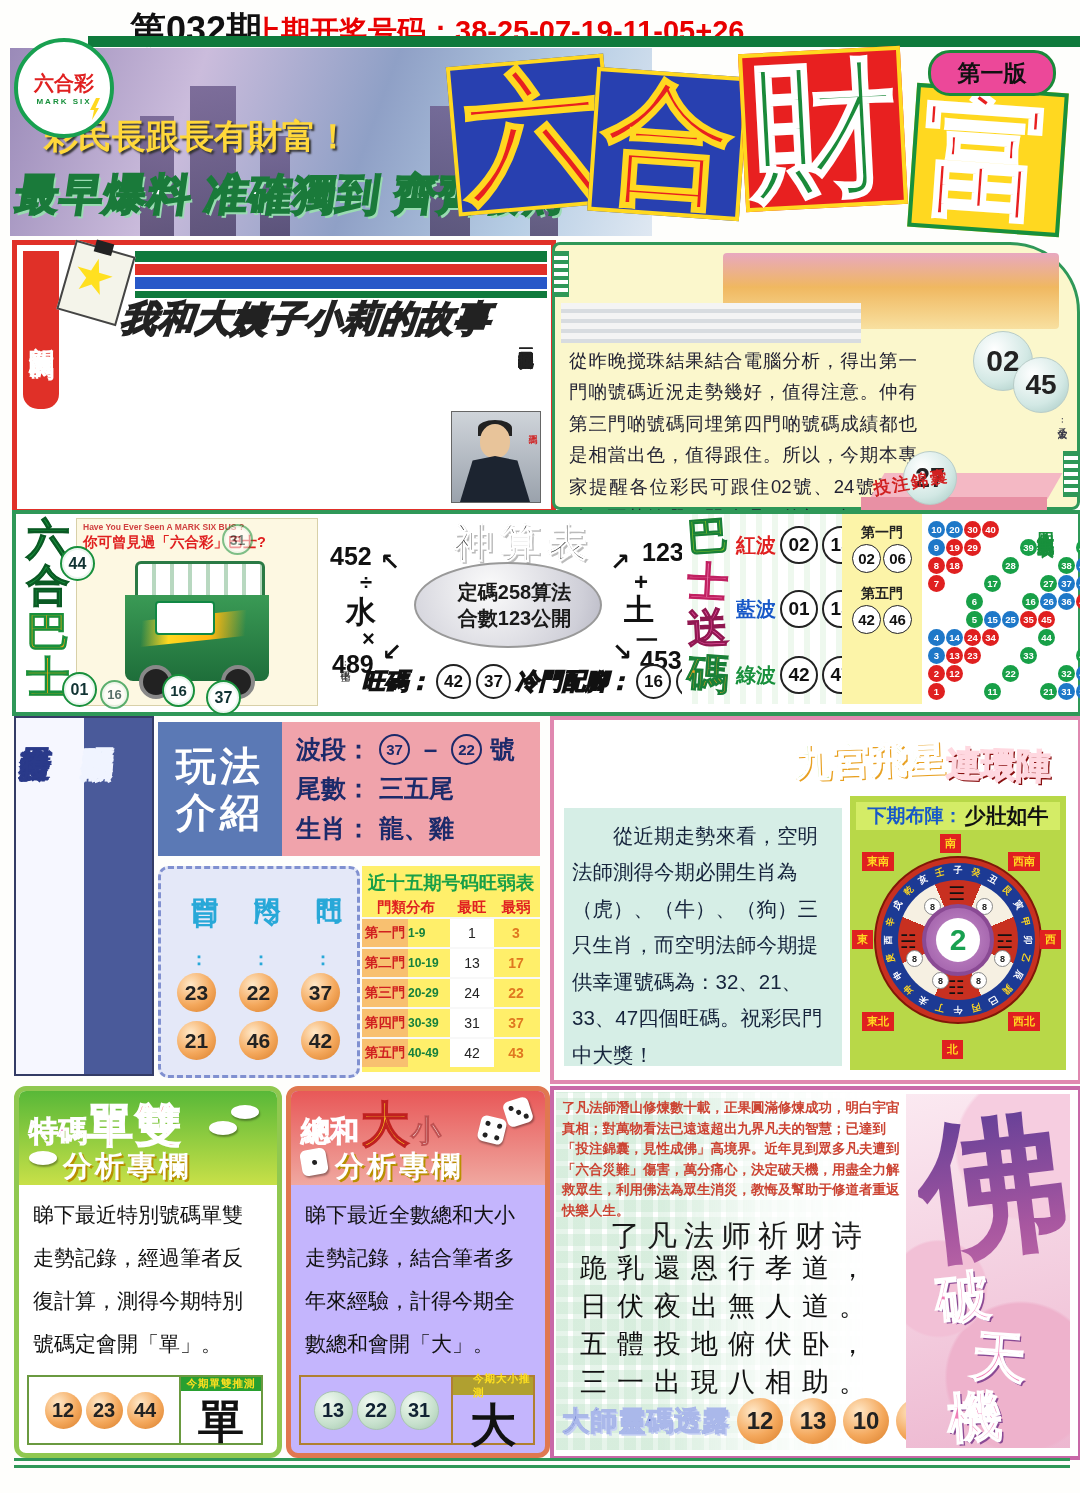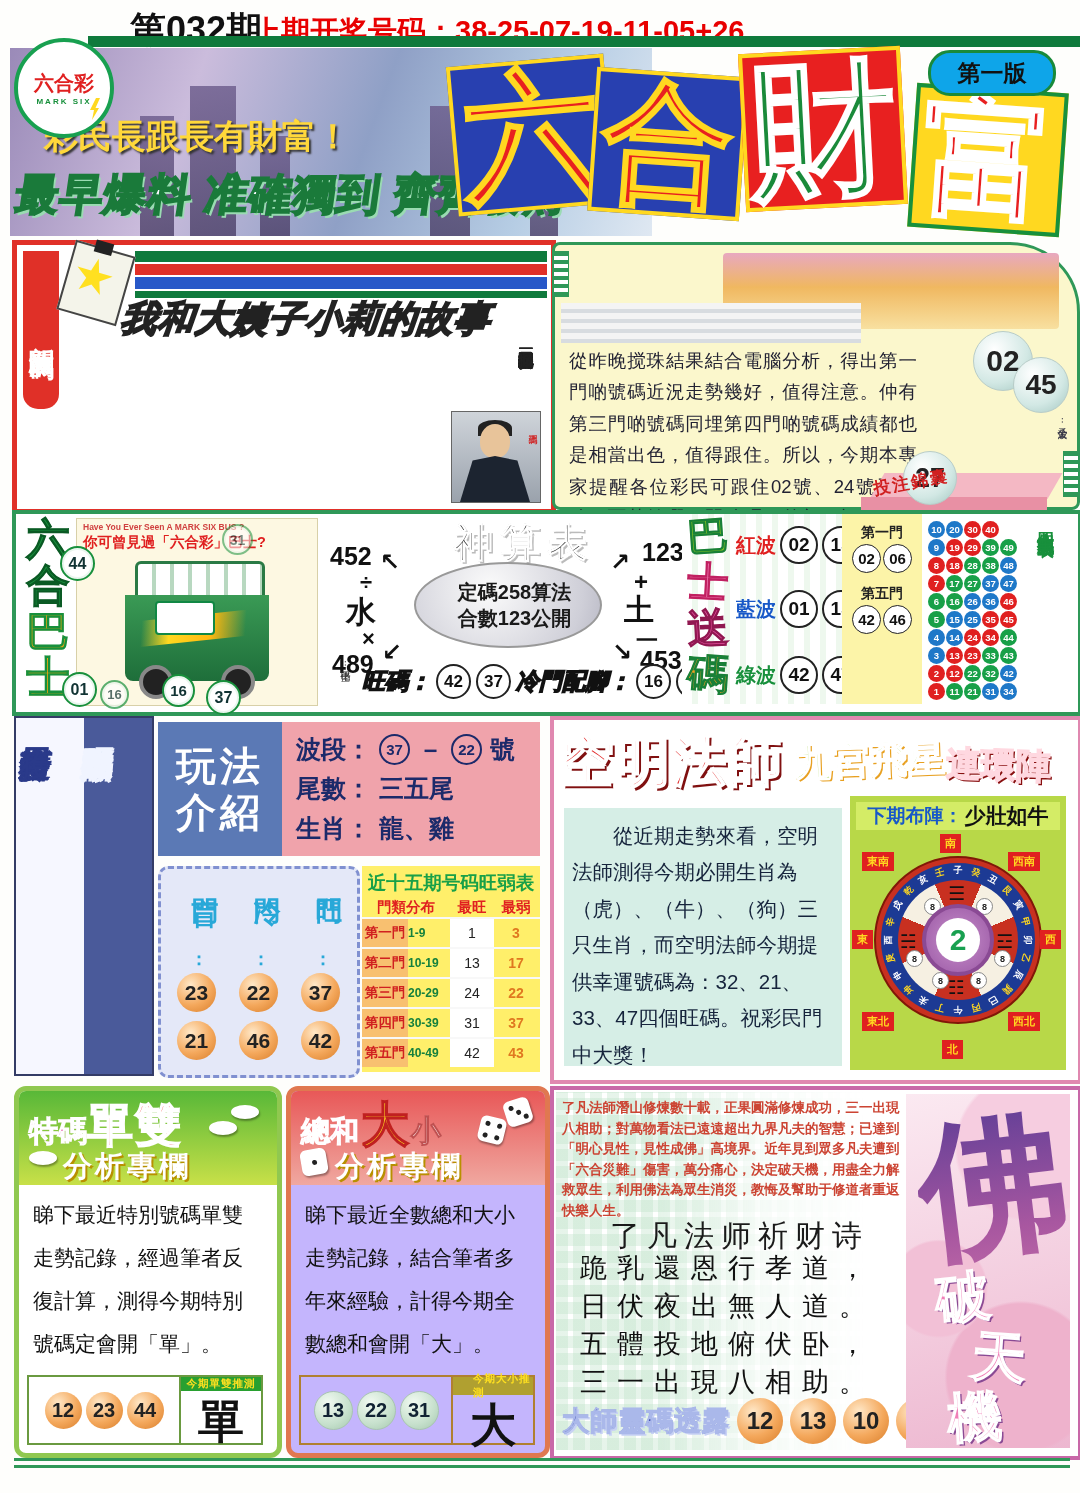--- a/index.html
+++ b/index.html
@@ -32,21 +32,21 @@
   .tchar{position:absolute;font-weight:900;line-height:1;z-index:5;}
   #tc0{left:452px;top:60px;font-size:138px;color:#e82020;background:#2840b0;border:4px solid #ffd820;
        padding:2px 6px;transform:rotate(-5deg);-webkit-text-stroke:2px #ffd820;}
   #tc1{left:592px;top:72px;font-size:132px;color:#e82020;background:#2840b0;border:4px solid #ffd820;
        padding:2px 6px;transform:rotate(4deg);-webkit-text-stroke:2px #ffd820;}
   #tc2{left:742px;top:50px;font-size:146px;color:#1a8a3a;background:#e82020;border:4px solid #ffd820;
        padding:2px 4px;transform:rotate(-3deg);-webkit-text-stroke:2px #fff;}
   #tc3{left:912px;top:88px;font-size:132px;color:#e82020;background:#ffd820;border:4px solid #18903c;
        padding:2px 6px;transform:rotate(4deg);-webkit-text-stroke:2px #fff;}
   #edition{left:928px;top:50px;width:122px;height:40px;border-radius:22px;border:3px solid #1a8a3a;
-       background:#0ea5e9;display:flex;align-items:center;justify-content:center;font-size:23px;font-weight:900;z-index:7;}
+       background:#ec4899;display:flex;align-items:center;justify-content:center;font-size:23px;font-weight:900;z-index:7;}
 
   
   #news{left:12px;top:240px;width:534px;height:264px;border:5px solid #e03028;background:#fff;}
   #news .bar{position:absolute;left:118px;right:4px;}
   #news .bg1{top:6px;height:11px;background:#0f7a3c;}
   #news .bg2{top:19px;height:11px;background:#e03028;}
   #news .bg3{top:32px;height:12px;background:#2858c8;}
   #news .bg4{top:46px;height:7px;background:#0f7a3c;}
   #newslabel{left:6px;top:6px;width:36px;height:152px;background:#e03028;color:#fff;border-radius:0 0 15px 15px;
        font-size:25px;font-weight:900;text-align:center;padding-top:6px;letter-spacing:3px;}
@@ -121,21 +121,21 @@
   .wave{position:absolute;left:54px;display:flex;align-items:center;gap:4px;}
   .wave .wl{font-size:20px;font-weight:900;}
   .wave .ball{width:34px;height:34px;font-size:19px;}
   #doorpanel{left:160px;top:0px;width:80px;height:190px;background:#fcf4a8;text-align:center;}
   #doorpanel .dl{font-size:14px;font-weight:bold;color:#222;margin-top:10px;}
   #doorpanel .ball{width:27px;height:27px;font-size:15px;border-width:1.5px;margin:2px 1px;}
   
   #grid49{left:912px;top:7px;}
   #grid49 .grow{display:flex;gap:1px;margin-bottom:1px;}
   .b49{width:17px;height:17px;border-radius:50%;color:#fff;font-size:9.5px;font-weight:bold;display:flex;align-items:center;justify-content:center;}
-  .cr{background:#e02020;} .cbx{background:#1e78c8;} .cg{background:#18a048;}
+  .cr{background:#e02020;} .cbx{background:#1e78c8;} .cg{background:#18a048;margin-left:38px;}
   #grid49label{left:1012px;top:4px;width:26px;font-size:17px;font-weight:900;color:#18903c;line-height:1.05;letter-spacing:1px;}
 
   
   #banner{left:14px;top:716px;width:136px;height:356px;border:2px solid #343c66;
         background:linear-gradient(90deg,#f6f7ff 0 50%,#4a5a9a 50% 100%);overflow:hidden;}
   #banner .colR{position:absolute;left:70px;top:4px;font-size:33px;font-weight:900;color:#f0f4ff;transform:skewX(-6deg);line-height:1;}
   #banner .colL{position:absolute;left:8px;top:4px;font-size:33px;font-weight:900;color:#2a3a8a;transform:skewX(-6deg);line-height:1;}
   #playintro{left:158px;top:722px;width:382px;height:134px;display:flex;}
   #pilabel{width:124px;background:#5b79b5;color:#fff;display:flex;flex-direction:column;align-items:center;justify-content:center;}
   #pilabel span{font-size:40px;font-weight:900;line-height:1.15;letter-spacing:4px;}
@@ -532,21 +532,20 @@
     </div>
     <div class="strrow">
       <span class="c0">第五門</span>
         <span class="c1">40-49</span>
         <span class="c2">42</span>
         <span class="c3">43</span>
     </div>
   </div>
 
   <div class="abs" id="master">
-    <div class="abs" id="mt1">空明法師</div>
     <div class="abs" id="mt2">九宮飛星</div>
     <div class="abs" id="mt3">連環陣</div>
     <div class="abs" id="mtext">從近期走勢來看，空明法師測得今期必開生肖為（虎）、（牛）、（狗）三只生肖，而空明法師今期提供幸運號碼為：32、21、33、47四個旺碼。祝彩民門中大獎！</div>
     <div class="abs" id="mpanel">
       <div id="mstrip">
         <span class="fl">下期布陣：</span>
         <span class="fv">少壯如牛</span>
       </div>
       <div id="wheel">
         <div class="ring0"></div>
@@ -659,21 +658,21 @@
       </div>
       <div class="predr" style="border-color:#b08030;">
         <div class="predlbl" style="background:#b0a030;padding-left:20px;">今期大小推測</div>
         <div class="predchar">大</div>
       </div>
     </div>
   </div>
 
   <div class="abs" id="monk">
     <div id="glyphwall"></div>
-    <div id="monkintro">了凡法師潛山修煉數十載，正果圓滿修煉成功，三一出現八相助；對萬物看法已遠遠超出九界凡夫的智慧；已達到「明心見性，見性成佛」高境界。近年見到眾多凡夫遭到「六合災難」傷害，萬分痛心，決定破天機，用盡全力解救眾生，利用佛法為眾生消災，教悔及幫助于修道者重返快樂人生。</div>
+    <div id="monkintro">了凡法師潛山修煉數十載，正果圓滿修煉成功，明白宇宙真相；對萬物看法已遠遠超出九界凡夫的智慧；已達到「投注錦囊，見性成佛」高境界。近年見到眾多凡夫遭到「六合災難」傷害，萬分痛心，決定破天機，用盡全力解救眾生，利用佛法為眾生消災，教悔及幫助于修道者重返快樂人生。</div>
     <div id="poemtitle">了凡法师祈财诗</div>
     <div class="poemline" style="top:160px;">跪乳還恩行孝道，</div>
     <div class="poemline" style="top:198px;">日伏夜出無人道。</div>
     <div class="poemline" style="top:236px;">五體投地俯伏卧，</div>
     <div class="poemline" style="top:274px;">三一出現八相助。</div>
     <div id="reveal">
       <span id="revlbl">大師靈碼透露</span>
       <span class="ball ob">12</span>
       <span class="ball ob">13</span>
       <span class="ball ob">10</span>

